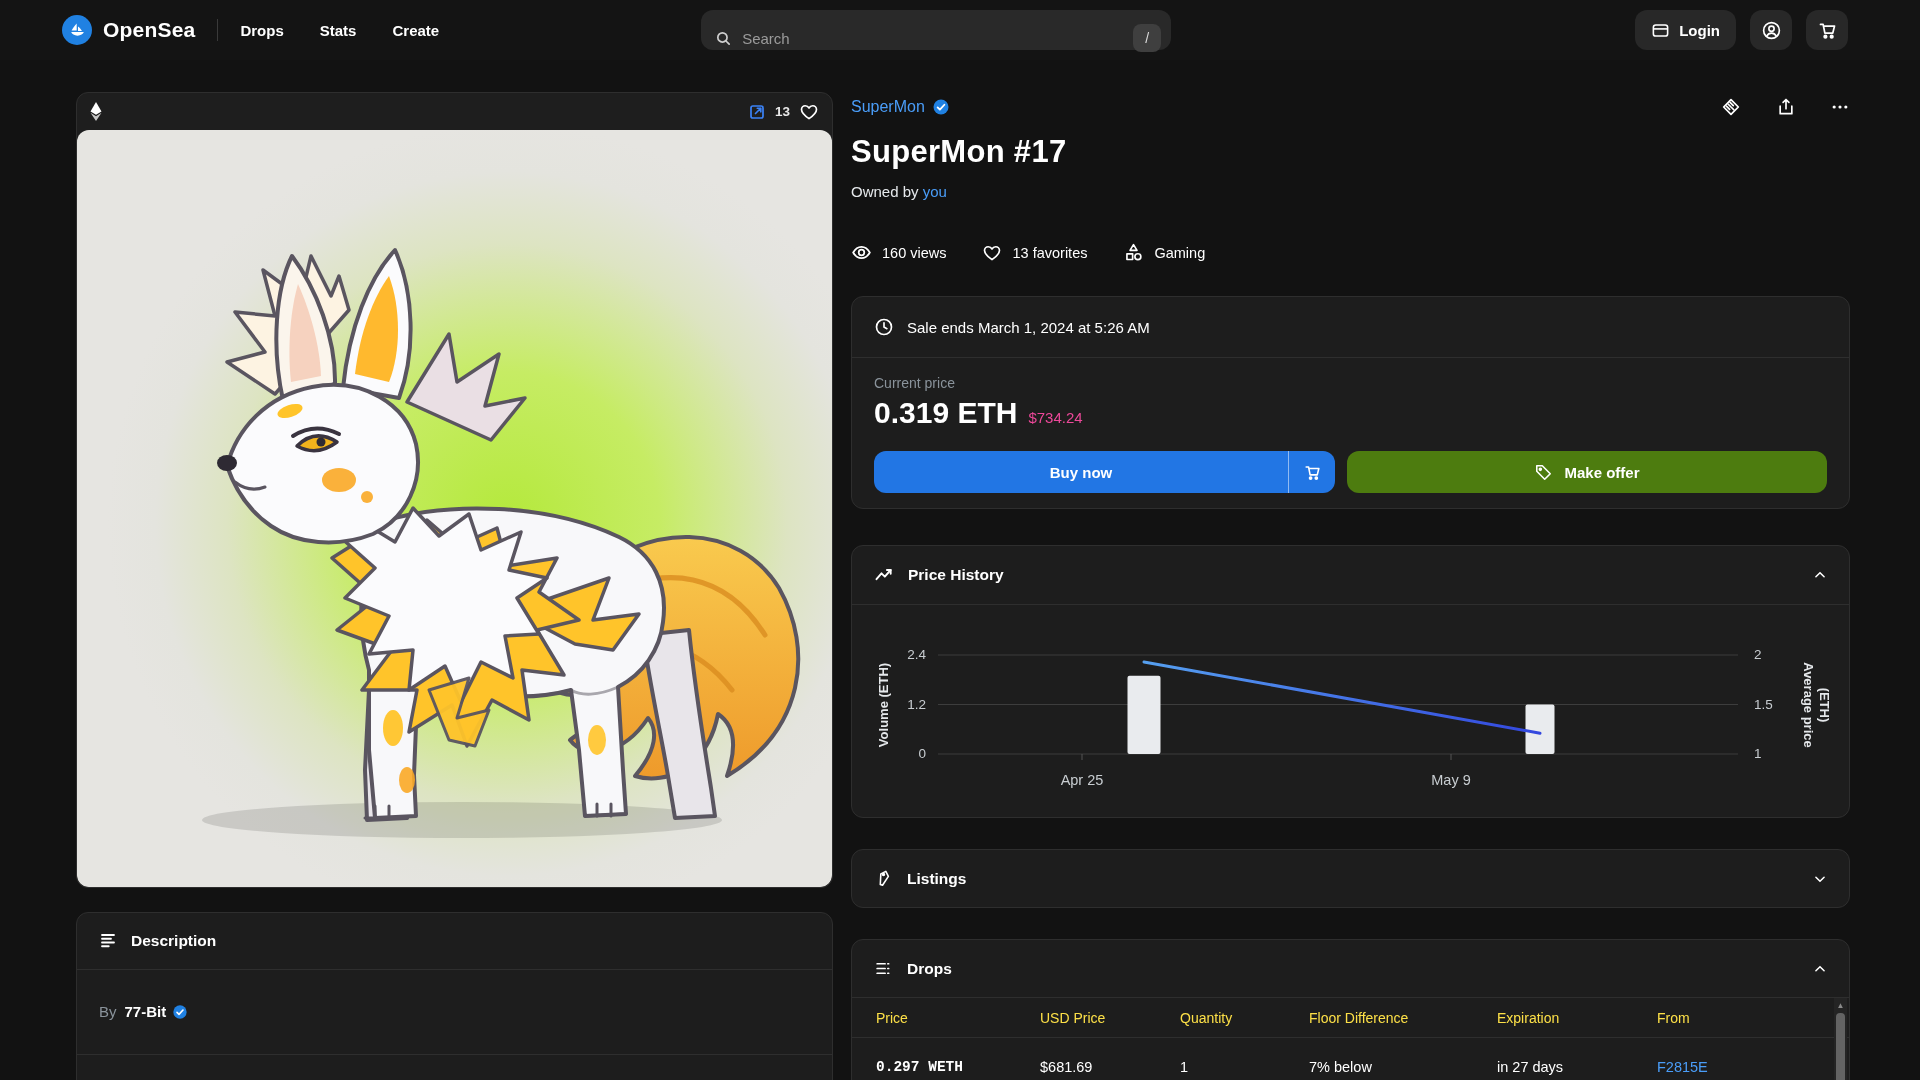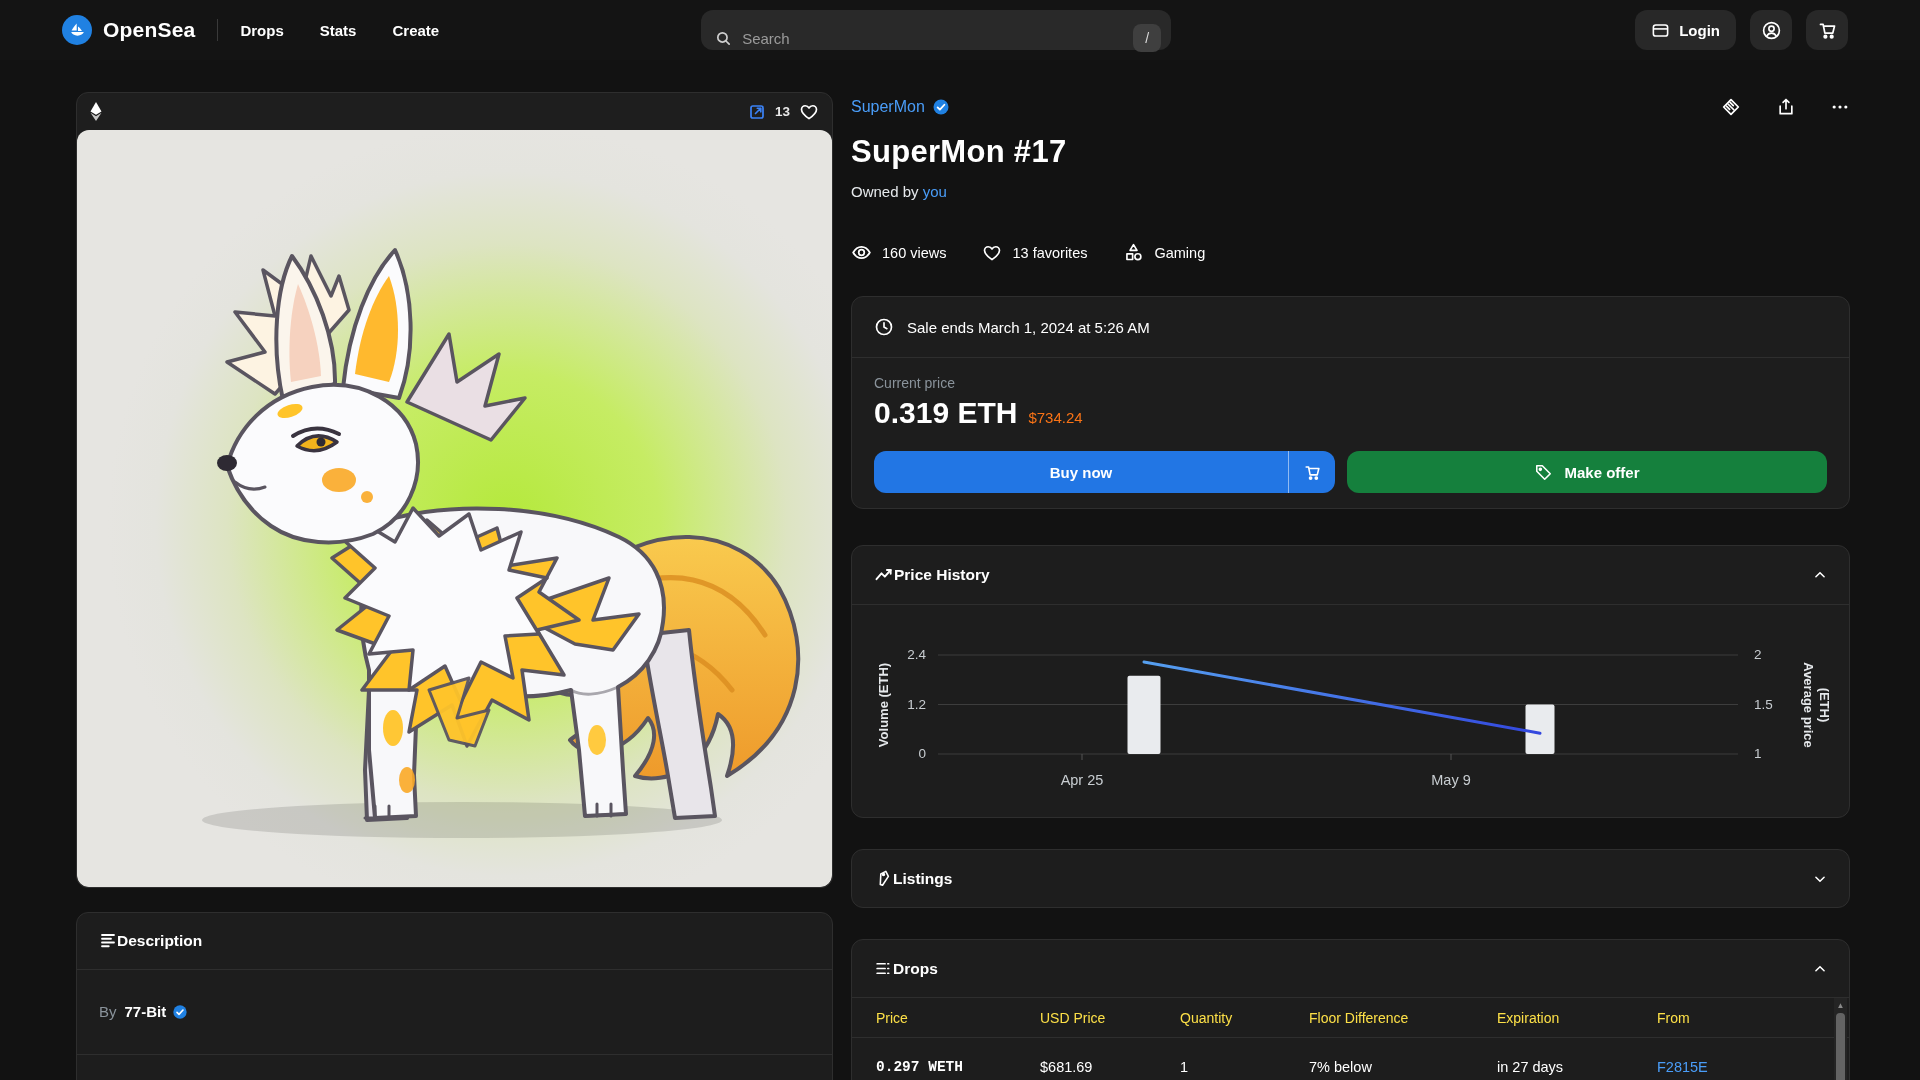--- a/index.html
+++ b/index.html
@@ -37,47 +37,47 @@
   .nft-bar { height:37px; display:flex; align-items:center; padding:0 13px; }
   .nft-bar-right { margin-left:auto; display:flex; align-items:center; gap:9px; }
   .fav-count { font-size:13.5px; font-weight:bold; color:#e8e8e8; }
   .nft-media { height:757px; border-radius:12px; overflow:hidden; position:relative;
     background: radial-gradient(circle 400px at 57% 52%, #b4e93b 0%, #c6ec64 38%, #dde4c2 70%, #e4e4de 88%, #e6e5e1 100%);
   }
   .nft-media svg { position:absolute; inset:0; }
 
   
   .card { border:1px solid #2e2e2e; border-radius:12px; background:#1d1d1d; overflow:hidden; }
-  .card-head { display:flex; align-items:center; padding:19px 22px; font-size:15.5px; font-weight:bold; cursor:pointer; }
+  .card-head { display:flex; align-items:center; gap:14px; padding:19px 22px; font-size:15.5px; font-weight:bold; cursor:pointer; }
   .card-head .chev { margin-left:auto; }
   .divider { height:1px; background:#2e2e2e; }
 
   
   .collection-row { display:flex; align-items:center; margin-top:4px; }
   .collection-link { display:flex; align-items:center; gap:7px; color:#4a9df8; font-size:16px; cursor:pointer; }
   .action-icons { margin-left:auto; display:flex; gap:34px; align-items:center; color:#e8e8e8; }
   .action-icons > span { cursor:pointer; display:flex; }
   .item-title { font-size:31px; font-weight:bold; margin-top:16px; letter-spacing:.3px; }
   .owned-row { margin-top:13px; font-size:15px; color:#e6e9ec; }
   .owned-row a { color:#4a9df8; text-decoration:none; cursor:pointer; }
   .stats-row { display:flex; gap:36px; align-items:center; margin-top:42px; font-size:14.5px; color:#fff; }
   .stat { display:flex; align-items:center; gap:10px; }
 
   .sale-card { margin-top:33px; }
   .sale-ends { display:flex; align-items:center; gap:13px; padding:20px 22px; font-size:15px; }
   .sale-body { padding:17px 22px 15px; }
   .cp-label { color:#8a939b; font-size:14px; }
   .price-row { display:flex; align-items:baseline; gap:11px; margin-top:5px; }
   .price-eth { font-size:30px; font-weight:bold; }
-  .price-usd { font-size:15px; color:#f97316; }
+  .price-usd { font-size:15px; color:#ec4899; }
   .btn-row { display:flex; gap:12px; margin-top:21px; }
   .buy-btn { flex:0 0 461px; height:42px; background:#2276e4; border-radius:12px; display:flex; overflow:hidden; cursor:pointer; }
   .buy-main { flex:1; display:flex; align-items:center; justify-content:center; font-weight:bold; font-size:15px; }
   .buy-cart { width:47px; border-left:1px solid rgba(255,255,255,.5); display:flex; align-items:center; justify-content:center; }
-  .offer-btn { flex:1; height:42px; background:#15803d; border-radius:12px; display:flex; align-items:center; justify-content:center; gap:11px; font-weight:bold; font-size:15px; cursor:pointer; }
+  .offer-btn { flex:1; height:42px; background:#4d7c0f; border-radius:12px; display:flex; align-items:center; justify-content:center; gap:11px; font-weight:bold; font-size:15px; cursor:pointer; }
 
   .chart-card { margin-top:36px; }
   .chart-wrap { padding:2px 0 6px; }
 
   .listings-card { margin-top:31px; }
   .offers-card { margin-top:31px; position:relative; }
   .otable { position:relative; }
   .orow { display:grid; grid-template-columns:164px 140px 129px 188px 160px 1fr; padding:0 24px; align-items:center; }
   .orow.head { height:39px; color:#fde047; font-size:14px; }
   .orow.data { height:58px; font-size:14.5px; }

